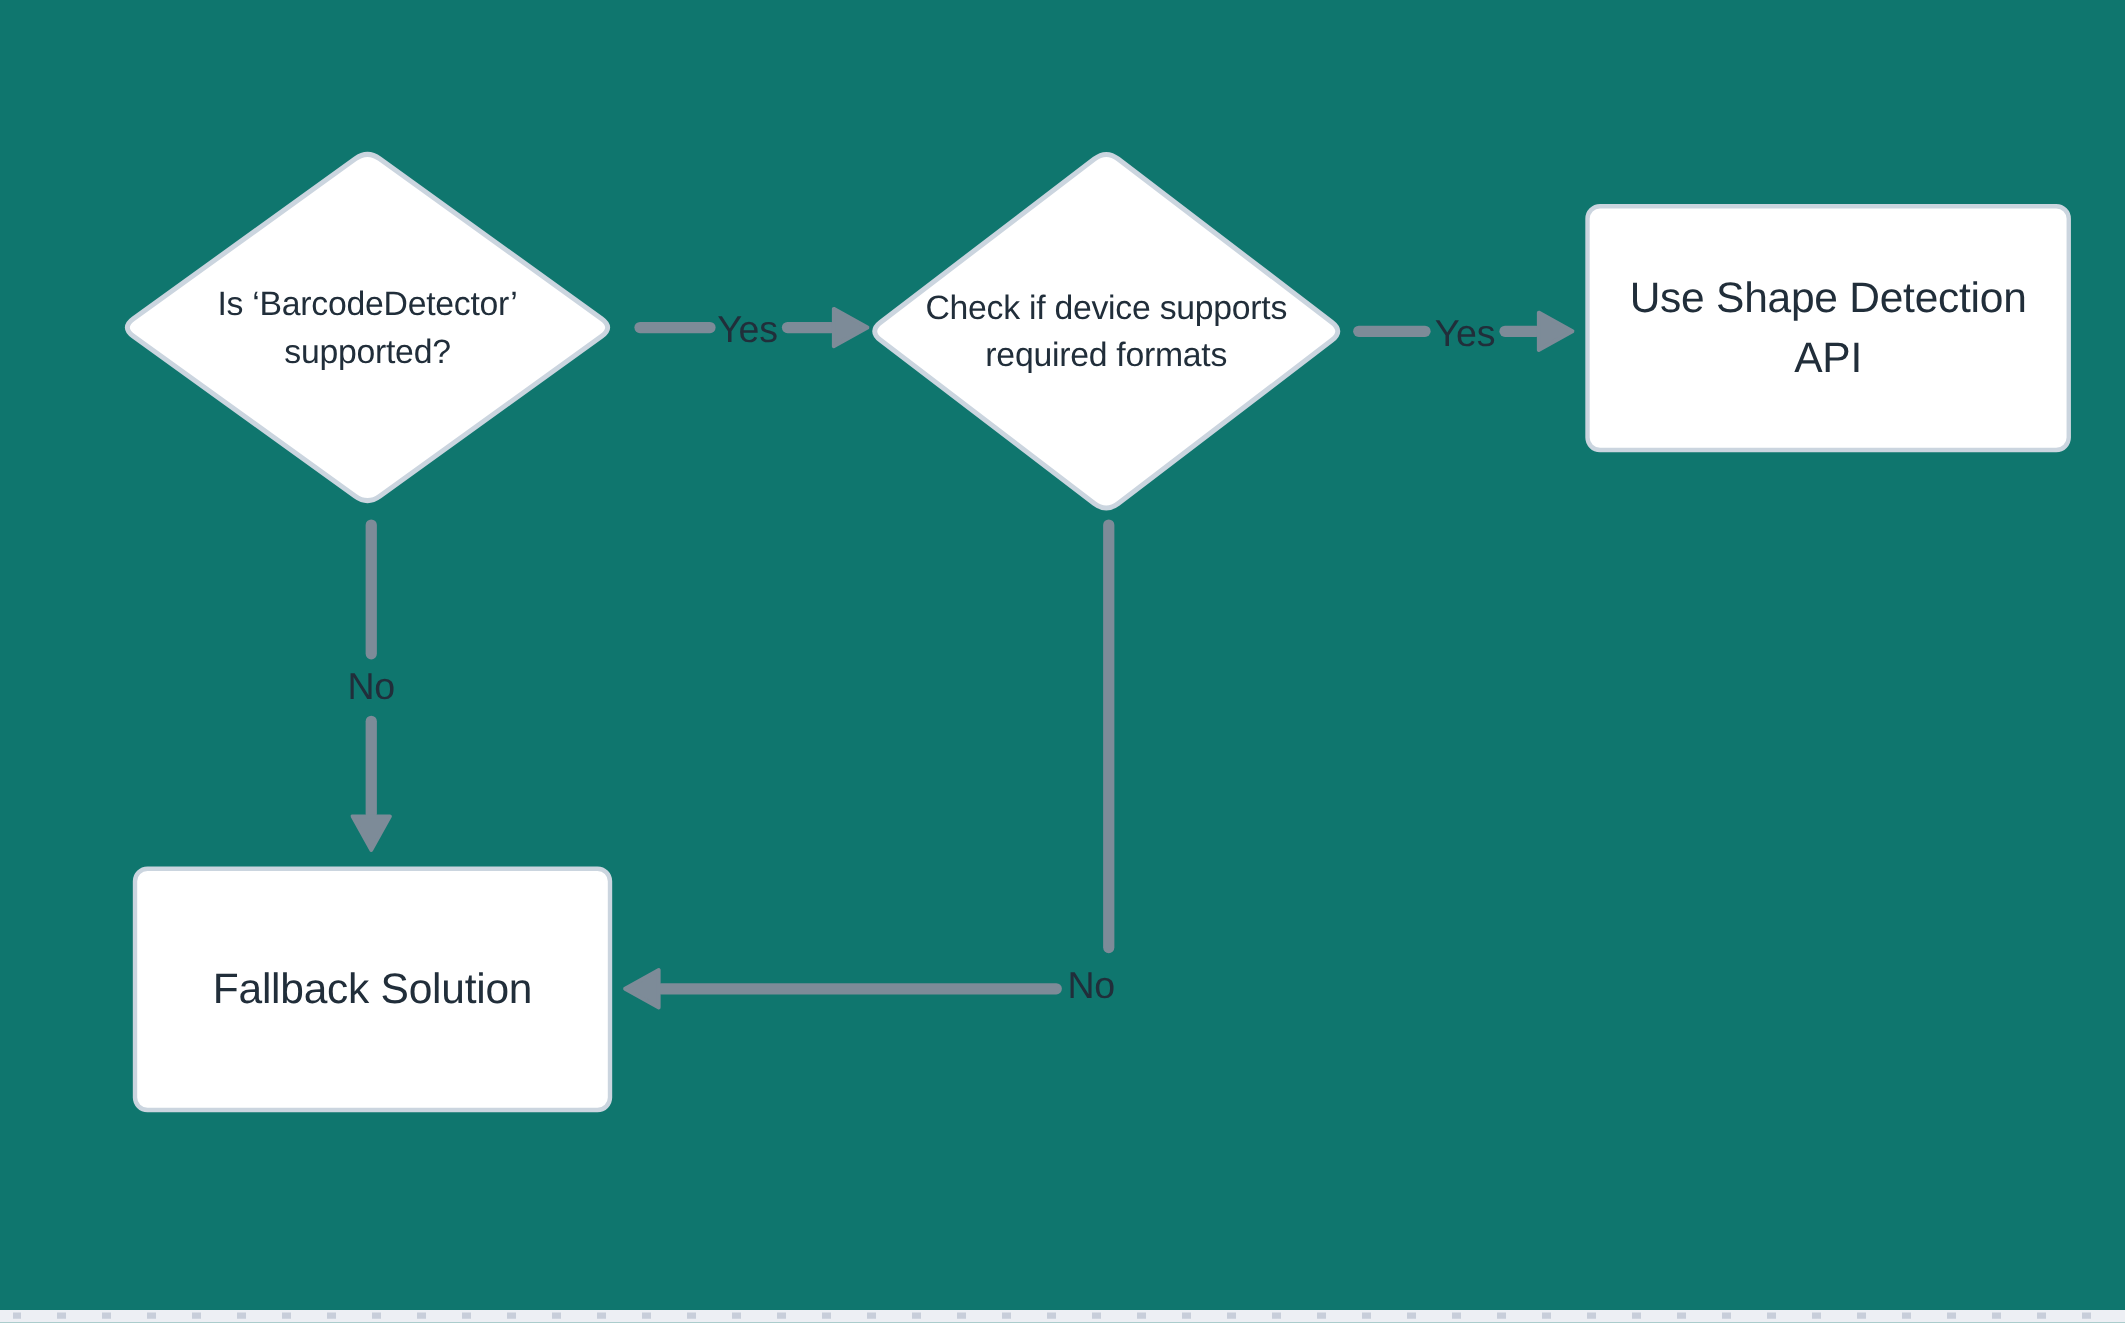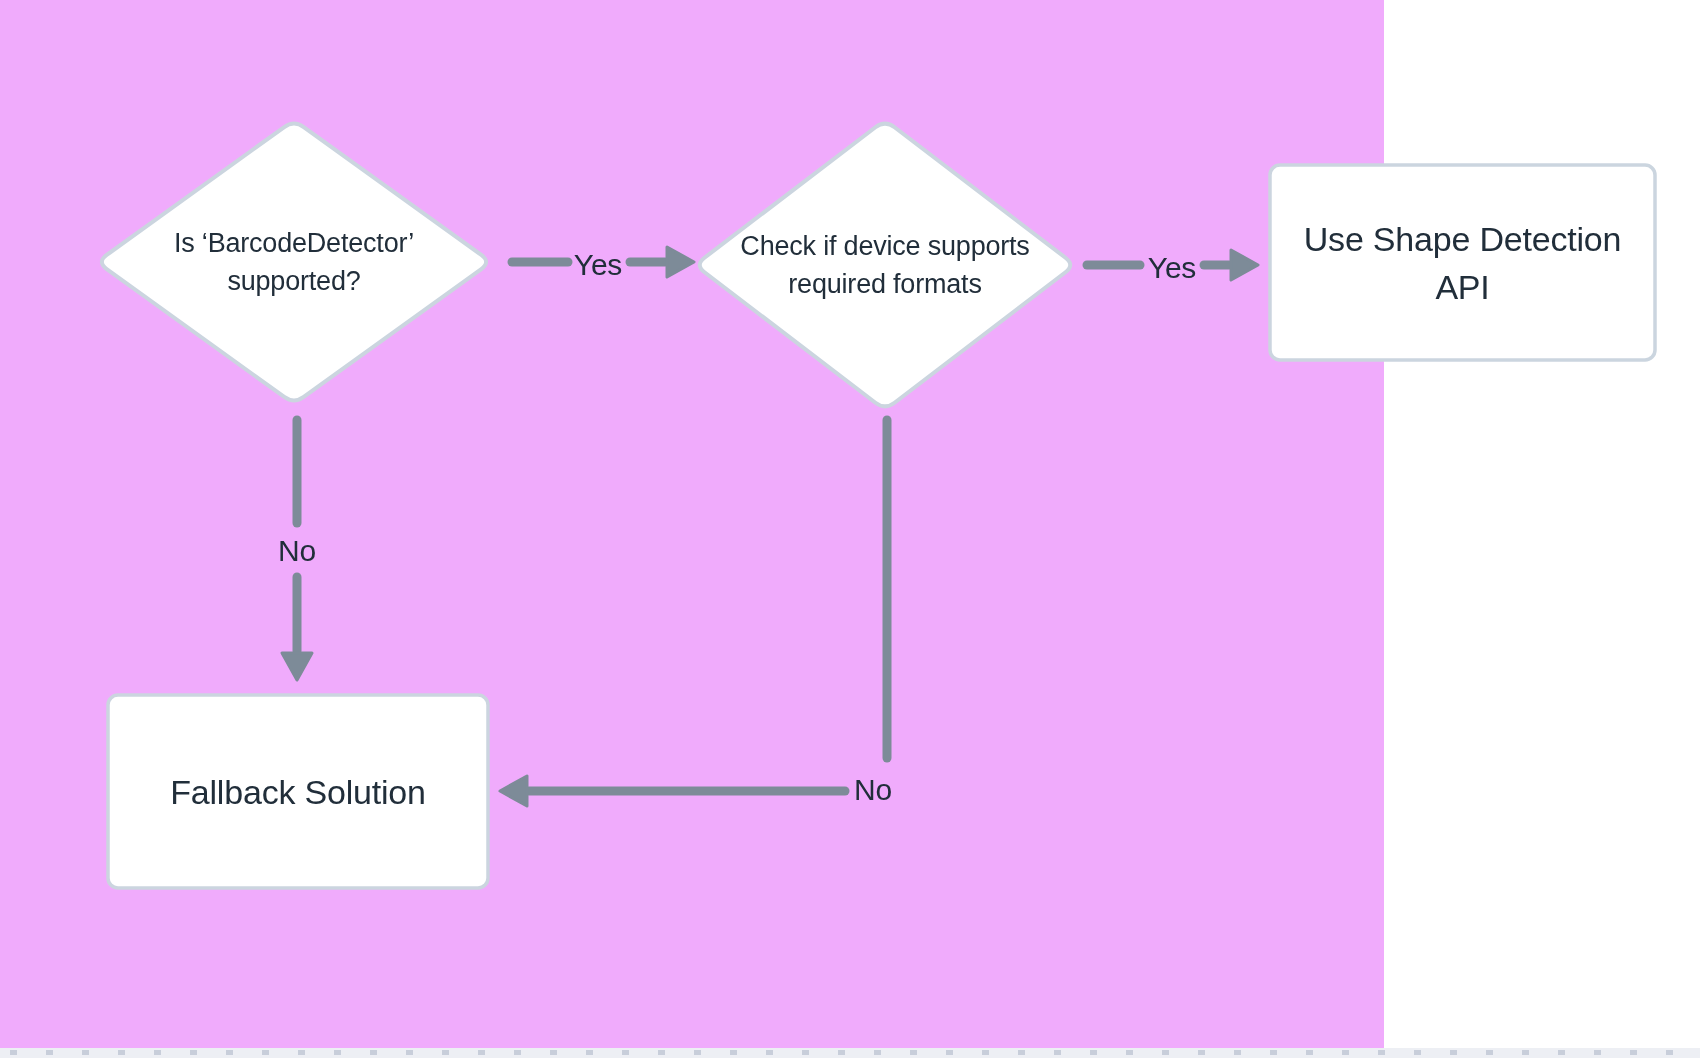--- a/index.html
+++ b/index.html
@@ -1,17 +1,17 @@
 <!DOCTYPE html>
 <html><head>
 <meta charset="utf-8">
 <style>
   html,body{margin:0;padding:0;background:#ffffff;}
   body{width:1700px;height:1058px;overflow:hidden;font-family:"Liberation Sans",sans-serif;}
-  .stage{position:relative;width:1372px;height:1058px;background:#f0abfc;padding-left:12px;}
+  .stage{position:relative;width:1700px;height:1058px;background:#0f766e;}
   svg#flow{position:absolute;left:0;top:0;}
   svg#flow text{font-family:"Liberation Sans",sans-serif;letter-spacing:-0.2px;}
   .crop-band{
     position:absolute;left:0;bottom:0;width:1700px;height:10px;
     background-color:#edeff4;
     background-image:repeating-linear-gradient(90deg,#c8ceda 0 7px,transparent 7px 36px);
     background-size:100% 5px;
     background-position:10px 2px;
     background-repeat:no-repeat;
   }

